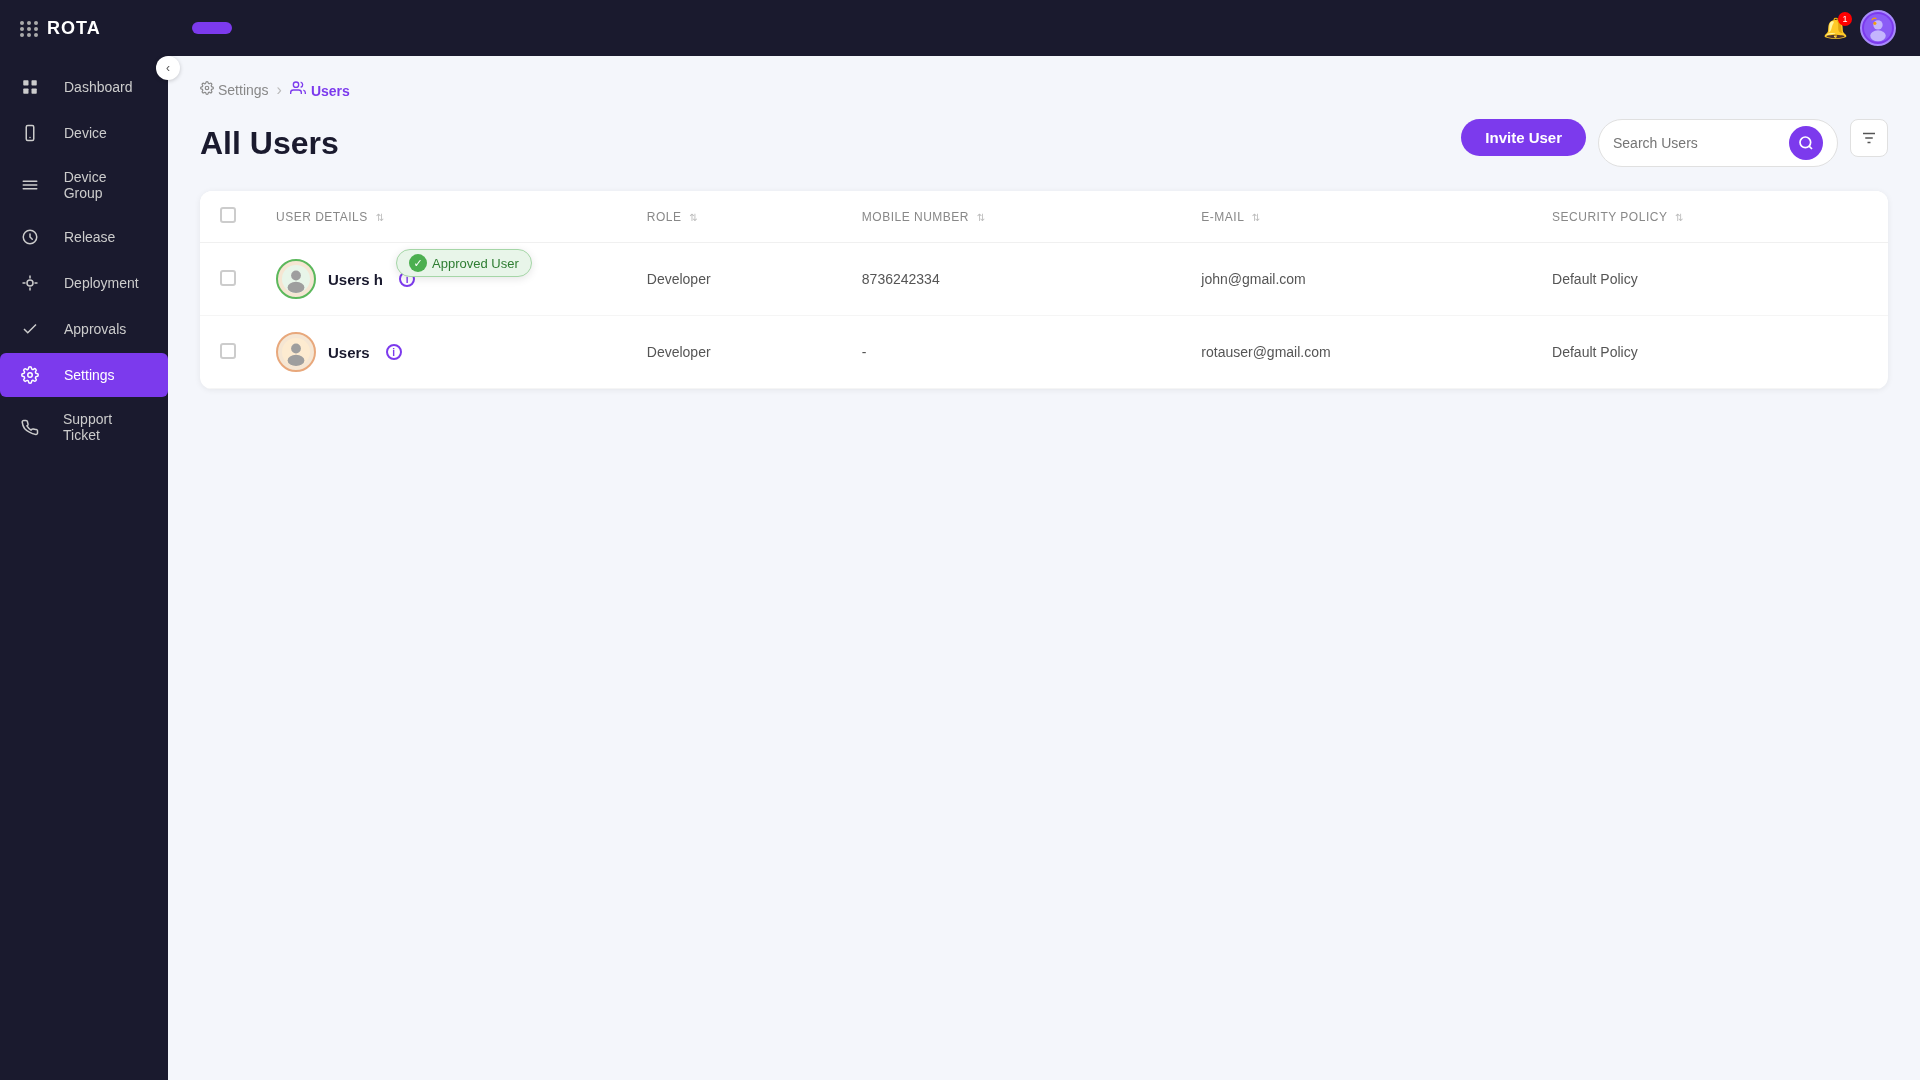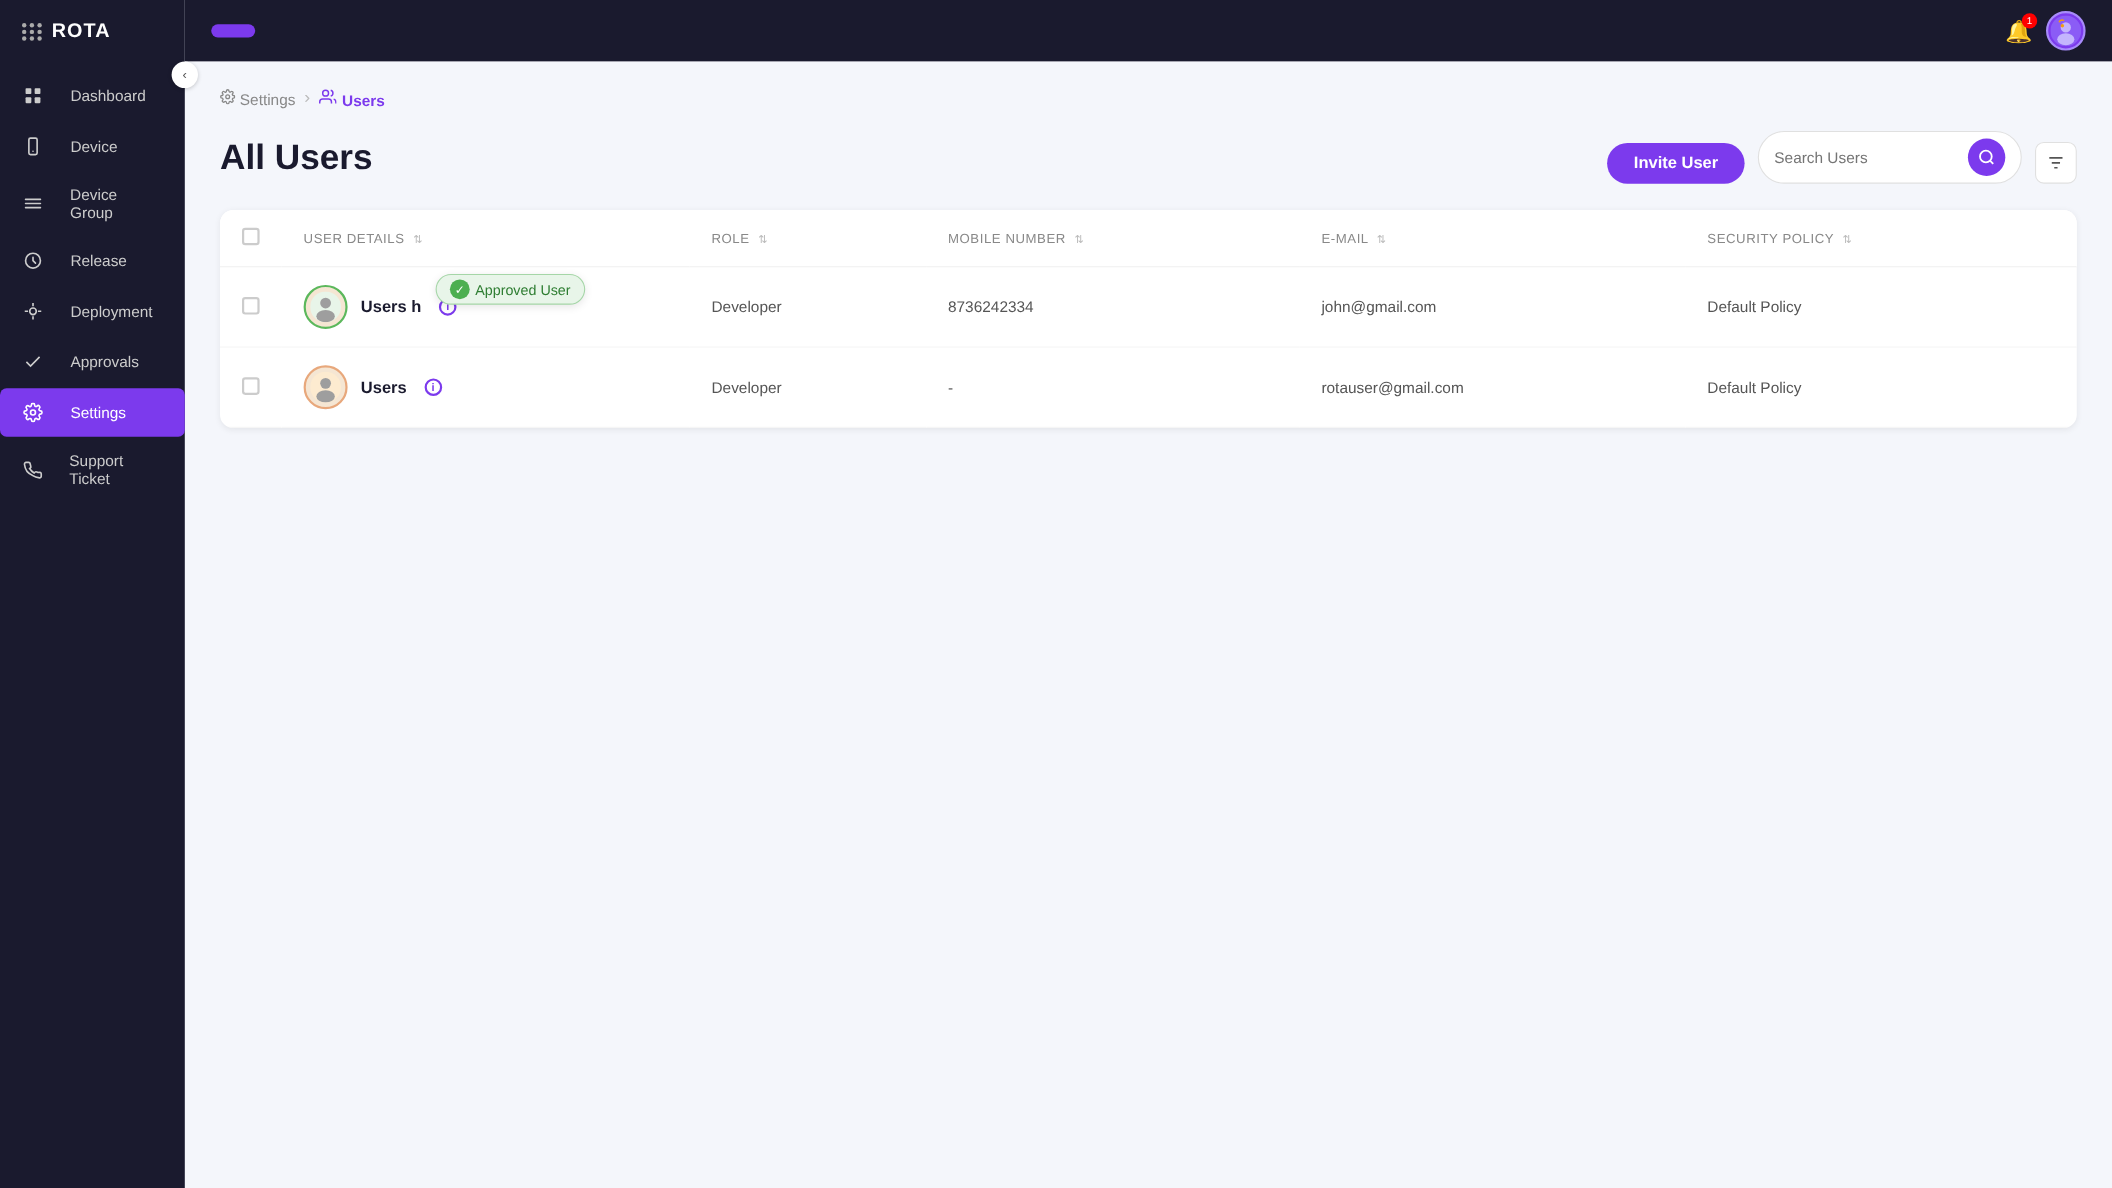--- a/index.html
+++ b/index.html
@@ -179,21 +179,21 @@
       justify-content: space-between;
       margin-bottom: 24px;
     }
     .page-title {
       font-size: 32px;
       font-weight: 700;
       color: #1a1a2e;
     }
     .header-actions {
       display: flex;
-      align-items: flex-end;
+      align-items: flex-start;
       gap: 12px;
     }
     .invite-btn {
       background: #7c3aed;
       color: #fff;
       border: none;
       border-radius: 24px;
       padding: 10px 24px;
       font-size: 15px;
       font-weight: 600;

